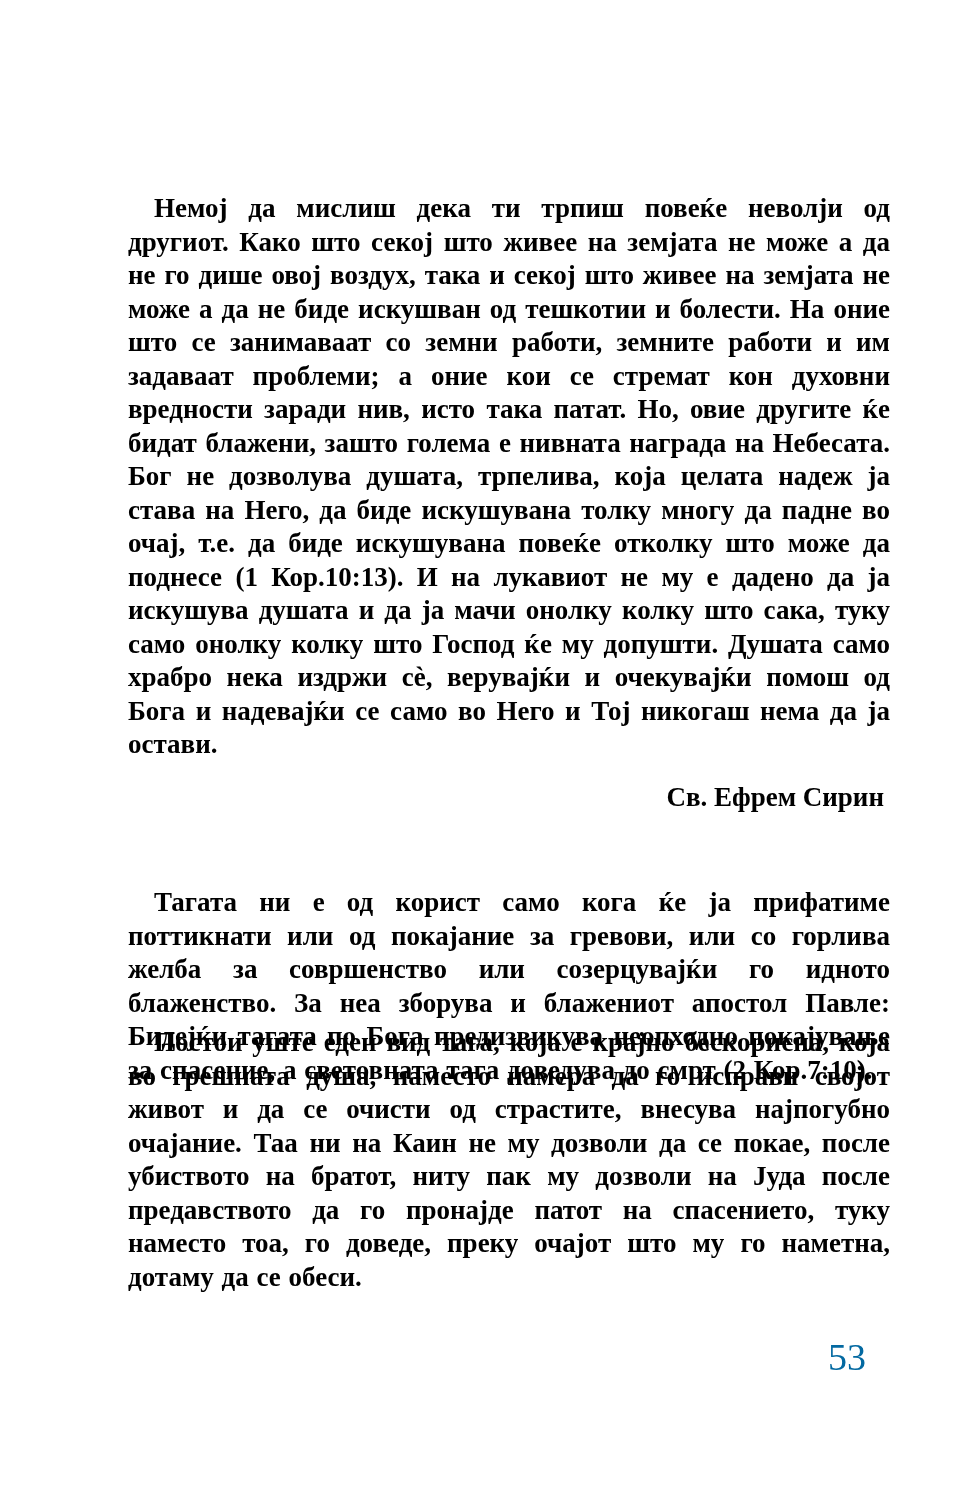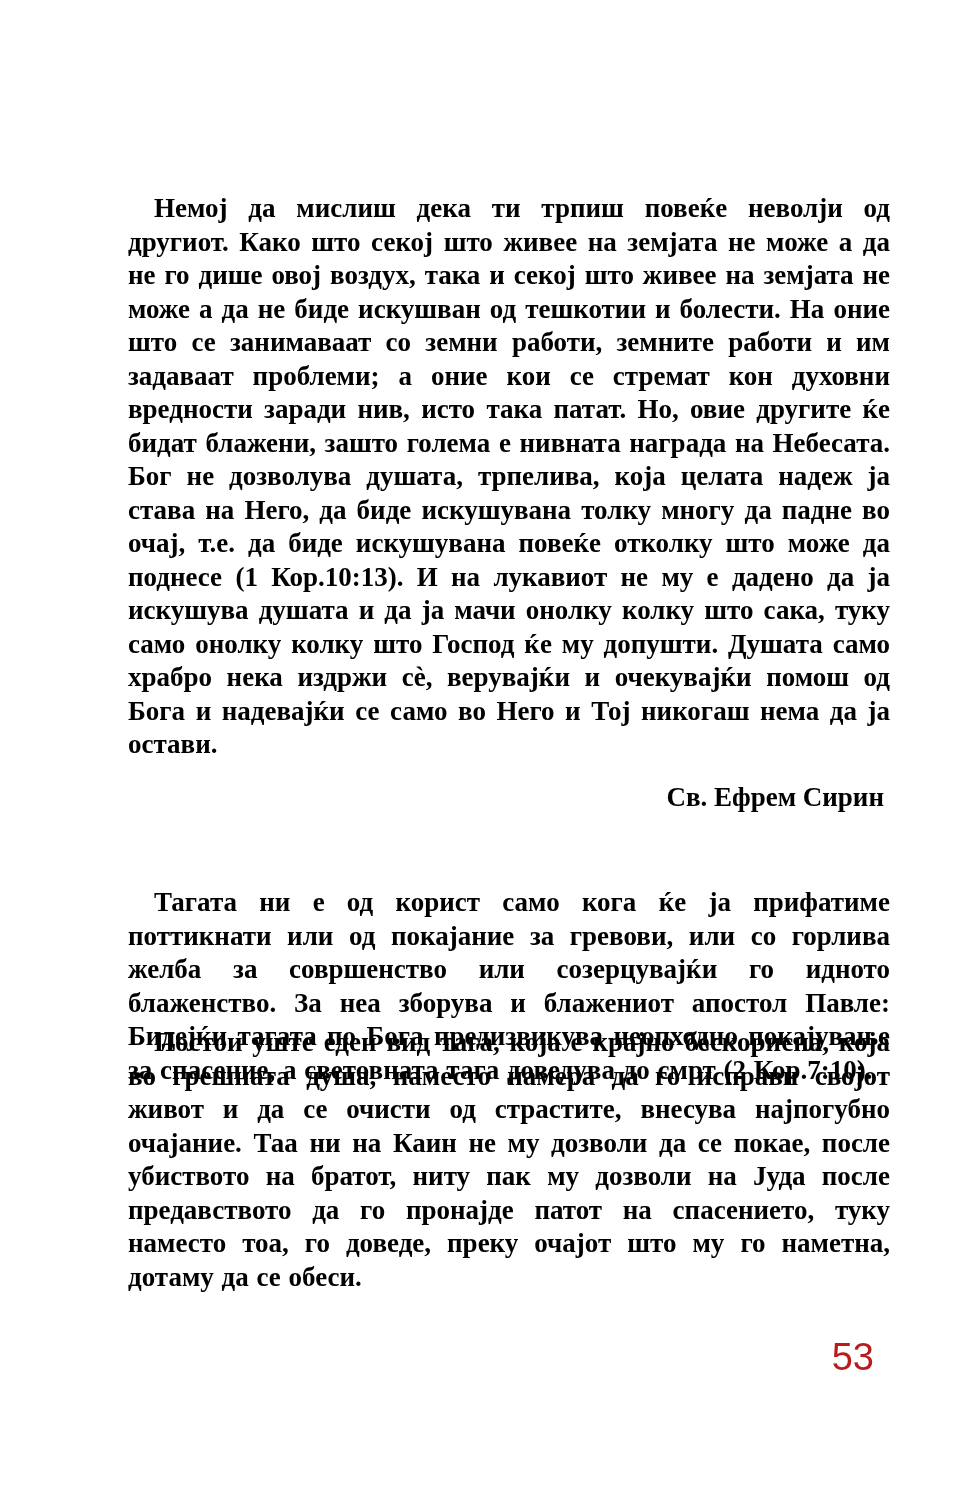--- a/index.html
+++ b/index.html
@@ -50,25 +50,25 @@
     text-align: right;
     padding-right: 18px;
     box-sizing: border-box;
     margin: 12px;
   }
   .p2 { top: 886px; }
   .p3 { top: 1026px; }
   .page-number {
     position: absolute;
     top: 1336px;
-    right: 96px;
-    font-family: Liberation Sans, sans-serif;
+    right: 104px;
+    font-family: Liberation Serif, serif;
     font-size: 38px;
     line-height: 42px;
-    color: #b91c1c;
+    color: #0369a1;
   }
 </style>
 </head>
 <body>
 
 <div class="page">
 
 
   <p class="block body-text p1">Немој да мислиш дека ти трпиш повеќе неволји од другиот. Како што секој што живее на земјата не може а да не го дише овој воздух, така и секој што живее на земјата не може а да не биде искушван од тешкотии и болести. На оние што се занимаваат со земни работи, земните работи и им задаваат проблеми; а оние кои се стремат кон духовни вредности заради нив, исто така патат. Но, овие другите ќе бидат блажени, зашто голема е нивната награда на Небесата. Бог не дозволува душата, трпелива, која целата надеж ја става на Него, да биде искушувана толку многу да падне во очај, т.е. да биде искушувана повеќе отколку што може да поднесе (1 Кор.10:13). И на лукавиот не му е дадено да ја искушува душата и да ја мачи онолку колку што сака, туку само онолку колку што Господ ќе му допушти. Душата само храбро нека издржи сѐ, верувајќи и очекувајќи помош од Бога и надевајќи се само во Него и Тој никогаш нема да ја остави.</p>
 

